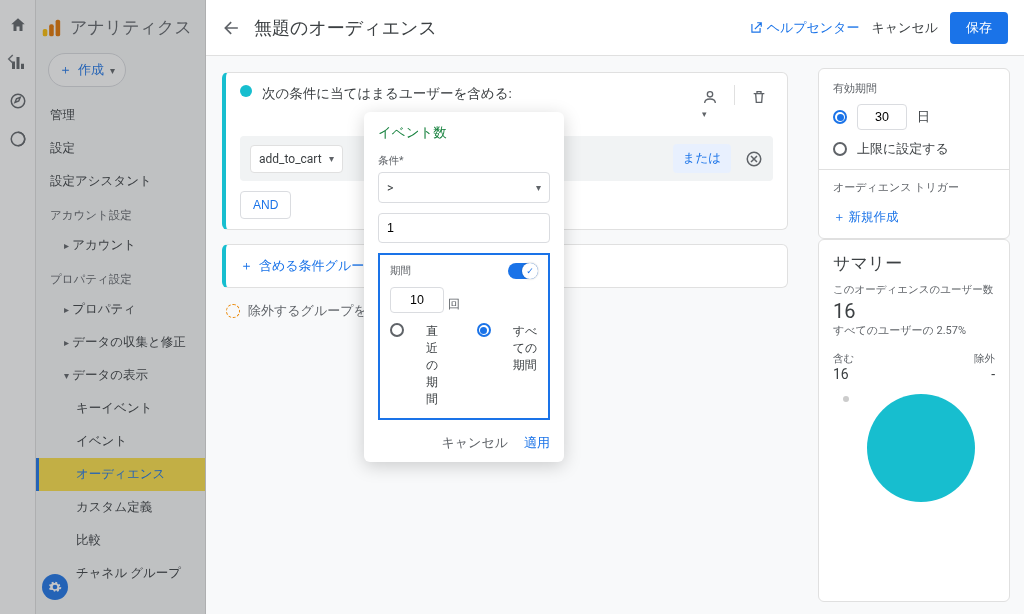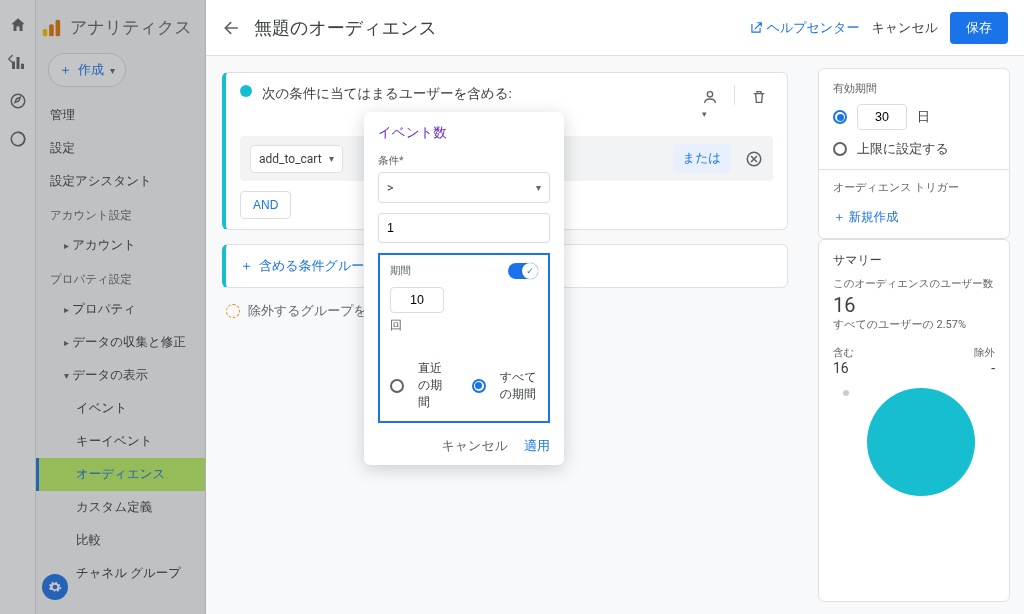--- a/index.html
+++ b/index.html
@@ -11,21 +11,21 @@
 
   
   .sidebar { position: absolute; left: 36px; top: 0; width: 170px; height: 614px; background: #f8f9fa; border-right: 1px solid #e0e0e0; padding-top: 6px; overflow: hidden; }
   .sidebar-brand { display: flex; align-items: center; gap: 8px; padding: 10px 10px 14px 4px; }
   .brand-txt { font-size: 17px; color: #5f6368; }
   .create-btn { margin-left: 12px; margin-bottom: 12px; display: inline-flex; align-items: center; gap: 6px; height: 34px; padding: 0 10px; border: 1px solid #dadce0; border-radius: 18px; background: #fff; color: #1a73e8; font-size: 13px; font-weight: 500; }
   .nav-item { padding: 8px 14px; font-size: 12.5px; color: #3c4043; display: flex; align-items: center; gap: 6px; }
   .nav-section { padding: 10px 14px 6px; font-size: 11.5px; color: #5f6368; }
   .nav-sub { padding: 8px 14px 8px 28px; font-size: 12.5px; color: #3c4043; }
   .nav-sub2 { padding: 8px 14px 8px 40px; font-size: 12.5px; color: #3c4043; }
-  .nav-sub2.active { background: #bef264; color: #1a73e8; border-left: 3px solid #1a73e8; padding-left: 37px; }
+  .nav-sub2.active { background: #fde047; color: #1a73e8; border-left: 3px solid #1a73e8; padding-left: 37px; }
   .caret { color: #5f6368; font-size: 10px; }
   .gear-badge { position: absolute; left: 6px; bottom: 14px; width: 26px; height: 26px; border-radius: 50%; background: #1a73e8; display: flex; align-items: center; justify-content: center; color: #fff; }
 
   .overlay { position: absolute; left: 0; top: 0; width: 206px; height: 614px; background: rgba(60,64,67,0.30); pointer-events: none; }
 
   .back-caret { position: absolute; left: 4px; top: 52px; color: #5f6368; z-index: 3; }
 
   
   .main { position: absolute; left: 206px; top: 0; right: 0; height: 614px; background: #fff; display: flex; flex-direction: column; }
   .topbar { height: 56px; display: flex; align-items: center; padding: 0 16px; border-bottom: 1px solid #e0e0e0; gap: 12px; }
@@ -53,47 +53,47 @@
   .close-circ { color: #5f6368; margin-left: 6px; }
   .and-btn { margin-top: 10px; border: 1px solid #dadce0; background: #fff; color: #1a73e8; border-radius: 4px; padding: 6px 12px; font-size: 12px; }
 
   .add-card { border-left: 4px solid #17becf; padding: 12px 14px; }
   .add-card-btn { color: #1a73e8; font-size: 13px; background: none; border: none; display: flex; align-items: center; gap: 6px; }
   .exclude-link { display: flex; align-items: center; gap: 8px; color: #5f6368; font-size: 13px; padding-left: 4px; }
   .dashed-circ { width: 14px; height: 14px; border: 1.5px dashed #ea8600; border-radius: 50%; }
 
   
   .popover { position: absolute; left: 158px; top: 56px; width: 200px; background: #fff; border-radius: 6px; box-shadow: 0 4px 18px rgba(0,0,0,0.18); padding: 12px 14px 10px; z-index: 5; }
-  .pop-title { font-size: 13.5px; color: #6d28d9; margin-bottom: 12px; }
+  .pop-title { font-size: 13.5px; color: #15803d; margin-bottom: 12px; }
   .pop-label { font-size: 10.5px; color: #5f6368; margin-bottom: 4px; }
   .pop-select { width: 100%; border: 1px solid #dadce0; border-radius: 4px; padding: 7px 8px; font-size: 12.5px; display: flex; justify-content: space-between; align-items: center; margin-bottom: 10px; }
   .pop-input { width: 100%; border: 1px solid #dadce0; border-radius: 4px; padding: 7px 8px; font-size: 12.5px; margin-bottom: 10px; }
   .period-box { border: 2px solid #1a73e8; border-radius: 0; padding: 8px 10px 10px; margin-top: 0px; }
   .period-head { display: flex; justify-content: space-between; align-items: center; }
   .period-head-label { font-size: 10.5px; color: #5f6368; }
   .toggle { width: 30px; height: 16px; background: #1a73e8; border-radius: 10px; position: relative; }
   .toggle .tknob { width: 16px; height: 16px; background: #fff; border-radius: 50%; position: absolute; right: 0; top: 0; display: flex; align-items: center; justify-content: center; color: #1a73e8; font-size: 9px; box-shadow: 0 0 2px rgba(0,0,0,0.3); }
-  .period-row { display: flex; align-items: flex-start; gap: 4px; margin-top: 8px; flex-direction: column; }
+  .period-row { display: flex; align-items: flex-end; gap: 4px; margin-top: 8px; }
   .period-input { width: 54px; border: 1px solid #dadce0; border-radius: 4px; padding: 5px 6px; font-size: 12.5px; text-align: center; }
   .period-unit { font-size: 12px; color: #5f6368; }
-  .radio-row { display: flex; align-items: center; gap: 14px; margin-top: 26px; font-size: 12px; }
+  .radio-row { display: flex; align-items: flex-start; gap: 22px; margin-top: 10px; font-size: 12px; }
   .radio { width: 14px; height: 14px; border: 2px solid #5f6368; border-radius: 50%; flex-shrink: 0; }
   .radio.on { border-color: #1a73e8; display: flex; align-items: center; justify-content: center; }
   .radio.on::after { content: ""; width: 7px; height: 7px; background: #1a73e8; border-radius: 50%; }
   .pop-actions { display: flex; justify-content: flex-end; gap: 16px; margin-top: 14px; }
   .btn-text { background: none; border: none; font-size: 13px; color: #5f6368; }
   .btn-text.primary { color: #1a73e8; font-weight: 500; }
 
   
   .rcard { background: #fff; border: 1px solid #e0e0e0; border-radius: 6px; padding: 12px 14px; }
   .rlabel { font-size: 11px; color: #5f6368; margin-bottom: 8px; }
   .dur-row { display: flex; align-items: center; gap: 10px; margin-bottom: 10px; }
   .dur-input { width: 50px; border: 1px solid #dadce0; border-radius: 4px; padding: 5px 6px; font-size: 12.5px; text-align: center; }
   .trigger-link { color: #1a73e8; font-size: 12.5px; margin-top: 6px; display: inline-block; }
-  .summary-title { font-size: 12px; color: #3c4043; margin-bottom: 8px; }
+  .summary-title { font-size: 17px; color: #3c4043; margin-bottom: 8px; }
   .small-txt { font-size: 10.5px; color: #5f6368; }
   .big-num { font-size: 20px; font-weight: 400; color: #3c4043; margin-top: 2px; }
   .pct { font-size: 11px; color: #5f6368; }
   .sum-cols { display: flex; justify-content: space-between; margin-top: 14px; }
   .chart-area { position: relative; height: 120px; margin-top: 6px; }
   .pie { position: absolute; right: 20px; top: 6px; width: 108px; height: 108px; border-radius: 50%; background: #17becf; }
   .dot { position: absolute; left: 10px; top: 8px; width: 6px; height: 6px; border-radius: 50%; background: #ccc; }
 
   svg { display: block; }
 </style>
@@ -145,22 +145,22 @@
   </button>
   <div class="nav-item">管理</div>
   <div class="nav-item">設定</div>
   <div class="nav-item">設定アシスタント</div>
   <div class="nav-section">アカウント設定</div>
   <div class="nav-sub"><span class="caret">▸</span> <span>アカウント</span></div>
   <div class="nav-section">プロパティ設定</div>
   <div class="nav-sub"><span class="caret">▸</span> <span>プロパティ</span></div>
   <div class="nav-sub"><span class="caret">▸</span> <span>データの収集と修正</span></div>
   <div class="nav-sub"><span class="caret">▾</span> <span>データの表示</span></div>
+  <div class="nav-sub2">キーイベント</div>
   <div class="nav-sub2">イベント</div>
-  <div class="nav-sub2">キーイベント</div>
   <div class="nav-sub2 active">オーディエンス</div>
   <div class="nav-sub2">カスタム定義</div>
   <div class="nav-sub2">比較</div>
   <div class="nav-sub2">チャネル グループ</div>
   <div class="gear-badge">
       <svg width="14" height="14" viewBox="0 0 24 24" fill="currentColor">
         <path d="M12 8a4 4 0 1 0 0 8 4 4 0 0 0 0-8zm9 4l2 1-1 3-2-0.5a8 8 0 0 1-1.5 1.5l0.5 2-3 1-1-2a8 8 0 0 1-2 0l-1 2-3-1 0.5-2A8 8 0 0 1 5 16.5L3 17l-1-3 2-1a8 8 0 0 1 0-2l-2-1 1-3 2 0.5A8 8 0 0 1 6.5 6L6 4l3-1 1 2a8 8 0 0 1 2 0l1-2 3 1-0.5 2A8 8 0 0 1 18 7.5l2-0.5 1 3-2 1a8 8 0 0 1 0 2z"></path>
       </svg>
     </div>
 </div>

